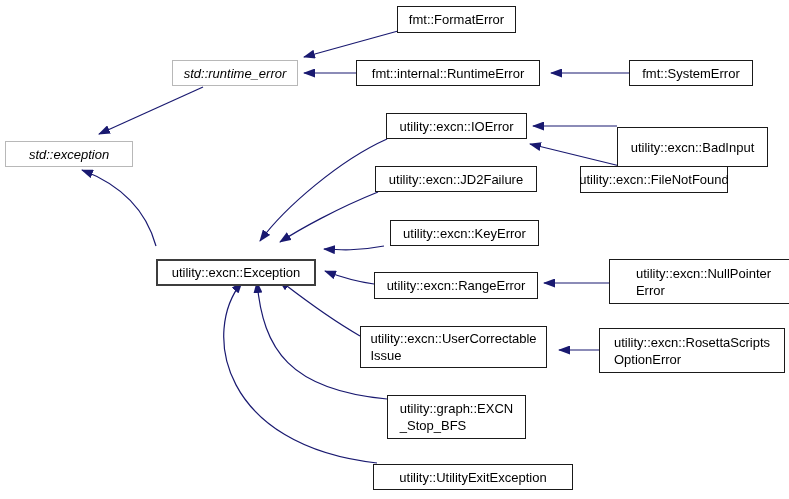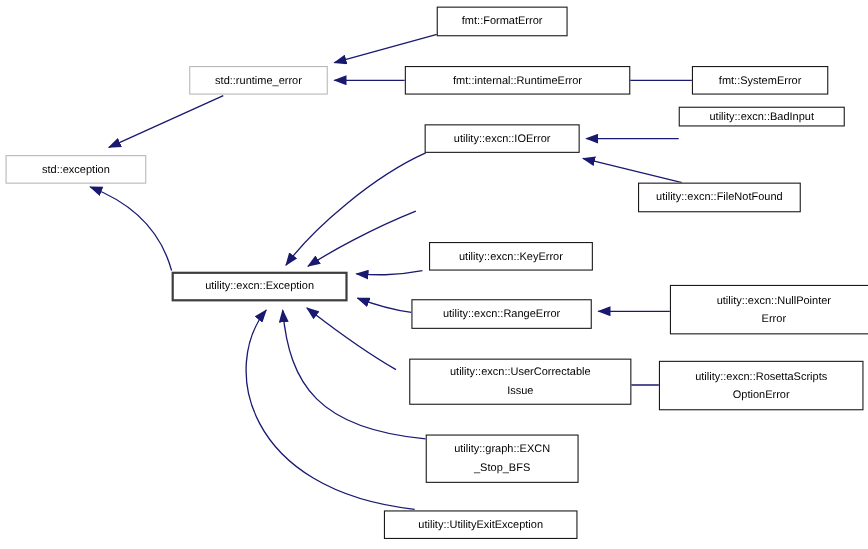--- a/index.html
+++ b/index.html
@@ -12,28 +12,28 @@
   }
   #edges{position:absolute;left:0;top:0;width:789px;height:499px;}
   .edge{fill:none;stroke:#191970;stroke-width:1.2px;}
   .node{
     position:absolute;
     box-sizing:border-box;
     display:flex;align-items:center;justify-content:center;
     background:#ffffff;
     border:1px solid #1a1a1a;
     color:#000000;
-    font-size:10px;
+    font-size:13px;
     line-height:17px;
-    text-align:center;
+    text-align:left;
     white-space:pre-line;
     cursor:pointer;
   }
-  .node.external{border-color:#b8b8b8;}
-  .node.focus{border:2px solid #3d3d3d;}
+  .node.external{border-color:#b8b8b8;font-style:italic;}
+  .node.focus{border:2px solid #3d3d3d;margin-top:12px;}
 </style>
 </head>
 <body>
 
 <div id="canvas">
 
   <svg id="edges" width="789" height="499" viewBox="0 0 789 499" xmlns="http://www.w3.org/2000/svg">
     <defs>
       <marker id="arrow" viewBox="0 0 12 9" refX="11" refY="4.5" markerWidth="12" markerHeight="9" markerUnits="userSpaceOnUse" orient="auto">
         <path d="M0,0 L12,4.5 L0,9 z" fill="#191970"></path>
@@ -56,44 +56,45 @@
     <path class="edge" marker-end="url(#arrow)" d="M387,399 C290,390 263,350 257,282"></path>
     <path class="edge" marker-end="url(#arrow)" d="M377,463 C222,446 201,332 242,282"></path>
   </svg>
 
   <div class="node external" style="left:5px;top:141px;width:128px;height:26px">std::exception</div>
 
   <div class="node external" style="left:172px;top:60px;width:126px;height:26px">std::runtime_error</div>
 
   <div class="node" style="left:397px;top:6px;width:119px;height:27px">fmt::FormatError</div>
 
-  <div class="node" style="left:368px;top:60px;width:205px;height:26px">fmt::internal::RuntimeError</div>
+  <div class="node" style="left:356px;top:60px;width:184px;height:26px">fmt::internal::RuntimeError</div>
 
   <div class="node" style="left:629px;top:60px;width:124px;height:26px">fmt::SystemError</div>
 
   <div class="node" style="left:386px;top:113px;width:141px;height:26px">utility::excn::IOError</div>
 
-  <div class="node" style="left:617px;top:97px;width:151px;height:18px">utility::excn::BadInput</div>
+  <div class="node" style="left:617px;top:127px;width:151px;height:40px">utility::excn::BadInput</div>
 
   <div class="node" style="left:580px;top:166px;width:148px;height:27px">utility::excn::FileNotFound</div>
 
+  <div class="node" style="left:375px;top:166px;width:162px;height:26px">utility::excn::JD2Failure</div>
 
   <div class="node" style="left:390px;top:220px;width:149px;height:26px">utility::excn::KeyError</div>
 
   <div class="node focus" style="left:156px;top:247px;width:160px;height:27px">utility::excn::Exception</div>
 
   <div class="node" style="left:374px;top:272px;width:164px;height:27px">utility::excn::RangeError</div>
 
   <div class="node" style="left:609px;top:259px;width:189px;height:45px">utility::excn::NullPointer
 Error</div>
 
-  <div class="node" style="left:372px;top:326px;width:202px;height:42px">utility::excn::UserCorrectable
+  <div class="node" style="left:360px;top:326px;width:187px;height:42px">utility::excn::UserCorrectable
 Issue</div>
 
   <div class="node" style="left:599px;top:328px;width:186px;height:45px">utility::excn::RosettaScripts
 OptionError</div>
 
   <div class="node" style="left:387px;top:395px;width:139px;height:44px">utility::graph::EXCN
 _Stop_BFS</div>
 
-  <div class="node" style="left:349px;top:464px;width:176px;height:26px">utility::UtilityExitException</div>
+  <div class="node" style="left:373px;top:464px;width:200px;height:26px">utility::UtilityExitException</div>
 
 </div>
 
 </body></html>

